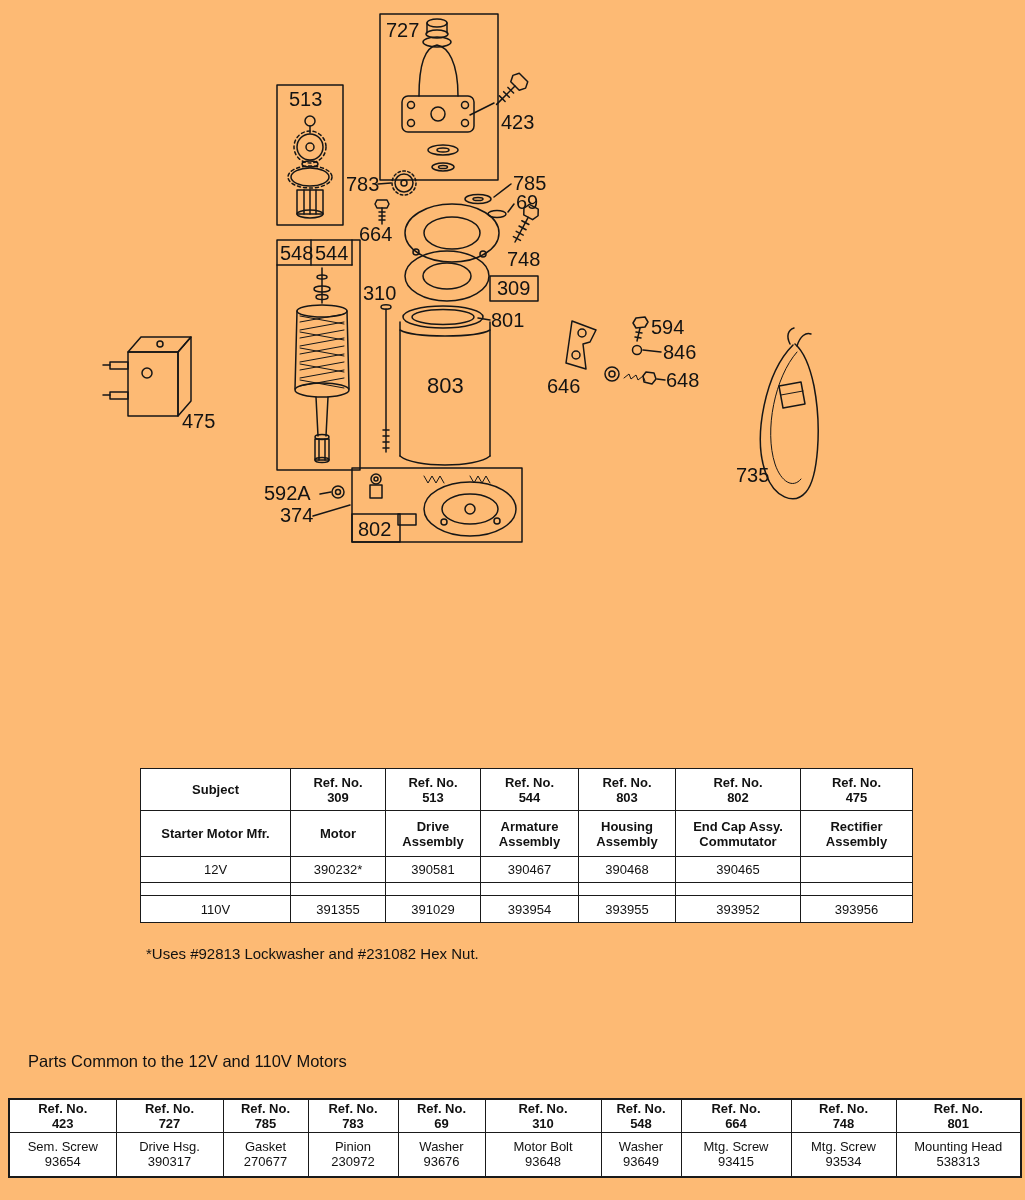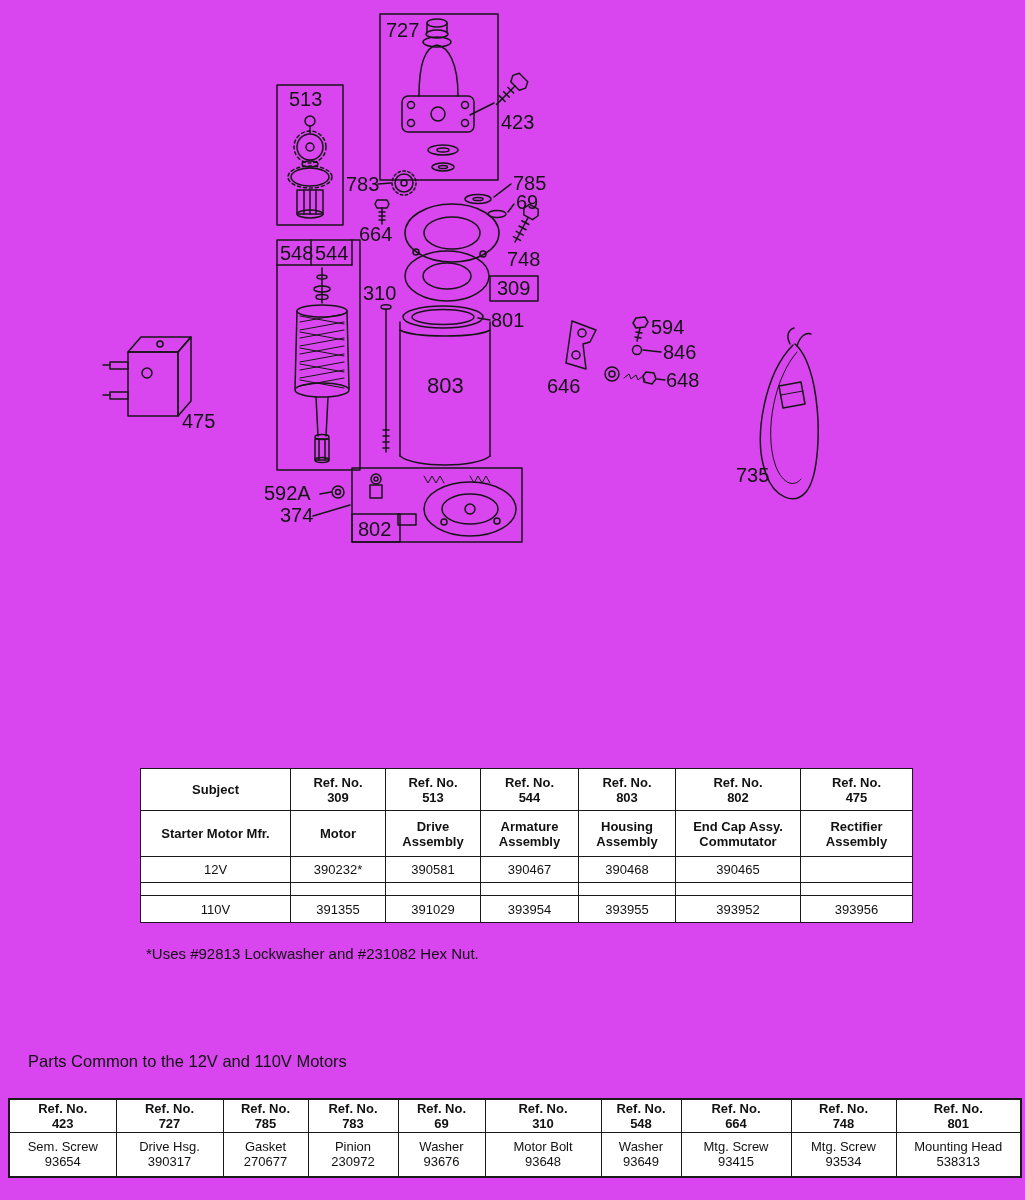--- a/index.html
+++ b/index.html
@@ -1,18 +1,18 @@
 <!DOCTYPE html>
 <html><head>
 <meta charset="utf-8">
 <style>
   html,body { margin:0; padding:0; background:#e8e8e8; }
   .page {
     position:relative; width:1025px; height:1200px; margin:0 auto;
-    background:#d946ef; overflow:hidden;
+    background:#fdba74; overflow:hidden;
     font-family:"Liberation Sans", sans-serif; color:#111;
   }
   svg.diagram { position:absolute; left:0; top:0; }
   svg .s { stroke:#161616; fill:none; stroke-width:1.5; stroke-linecap:round; stroke-linejoin:round; }
   svg .thin { stroke-width:1; }
   svg text { font-family:"Liberation Sans", sans-serif; font-size:20px; fill:#131313; stroke:none; }
   svg text.big { font-size:22px; }
 
   table { border-collapse:collapse; table-layout:fixed; background:#fff; }
   td, th {

